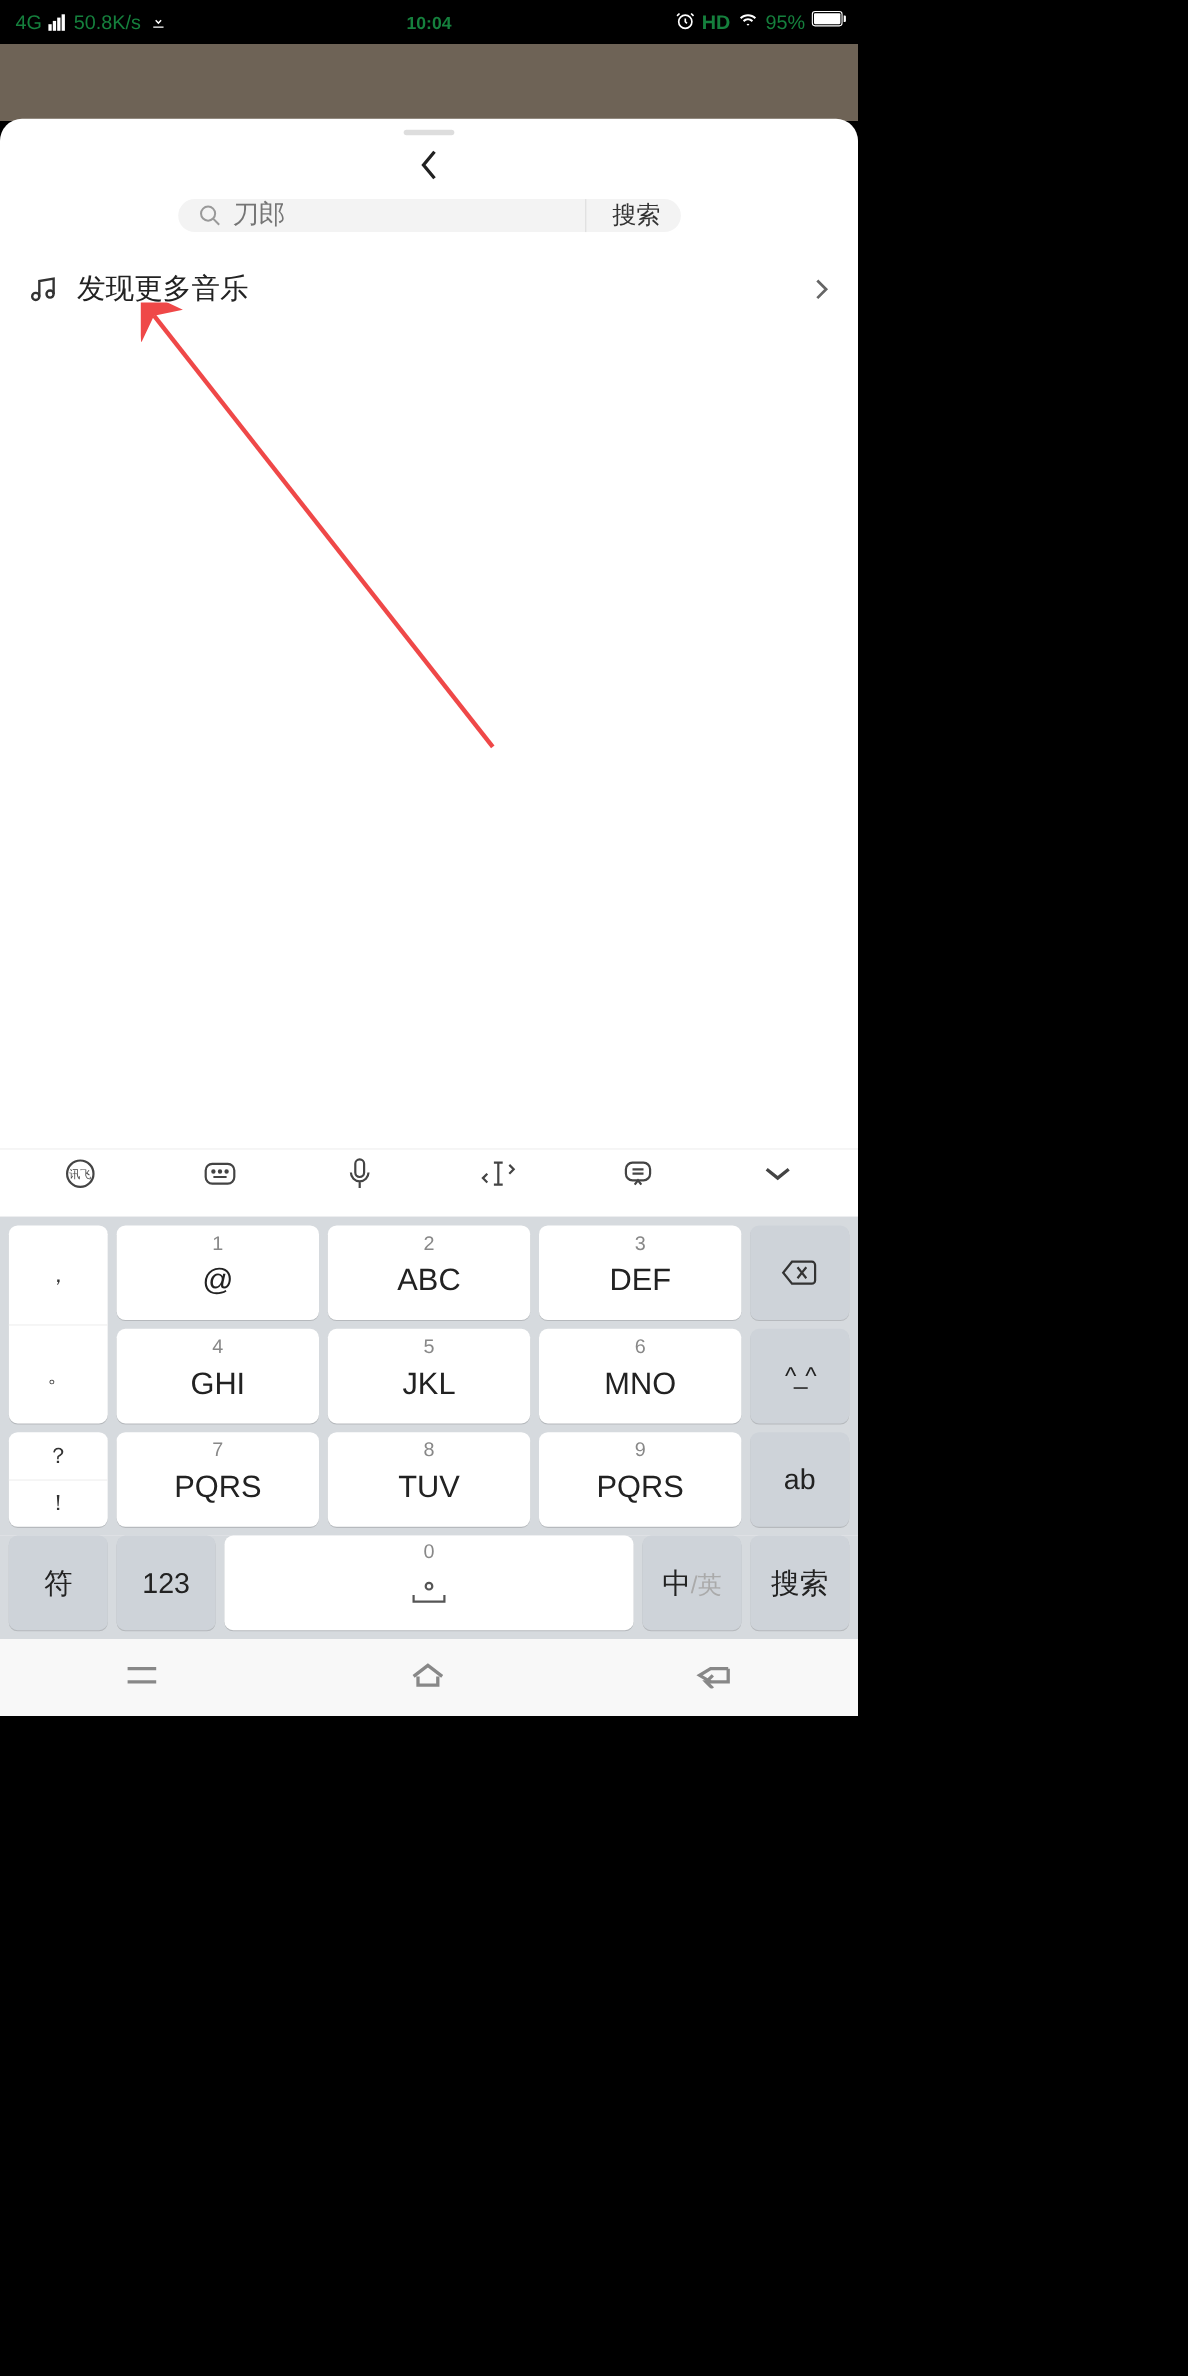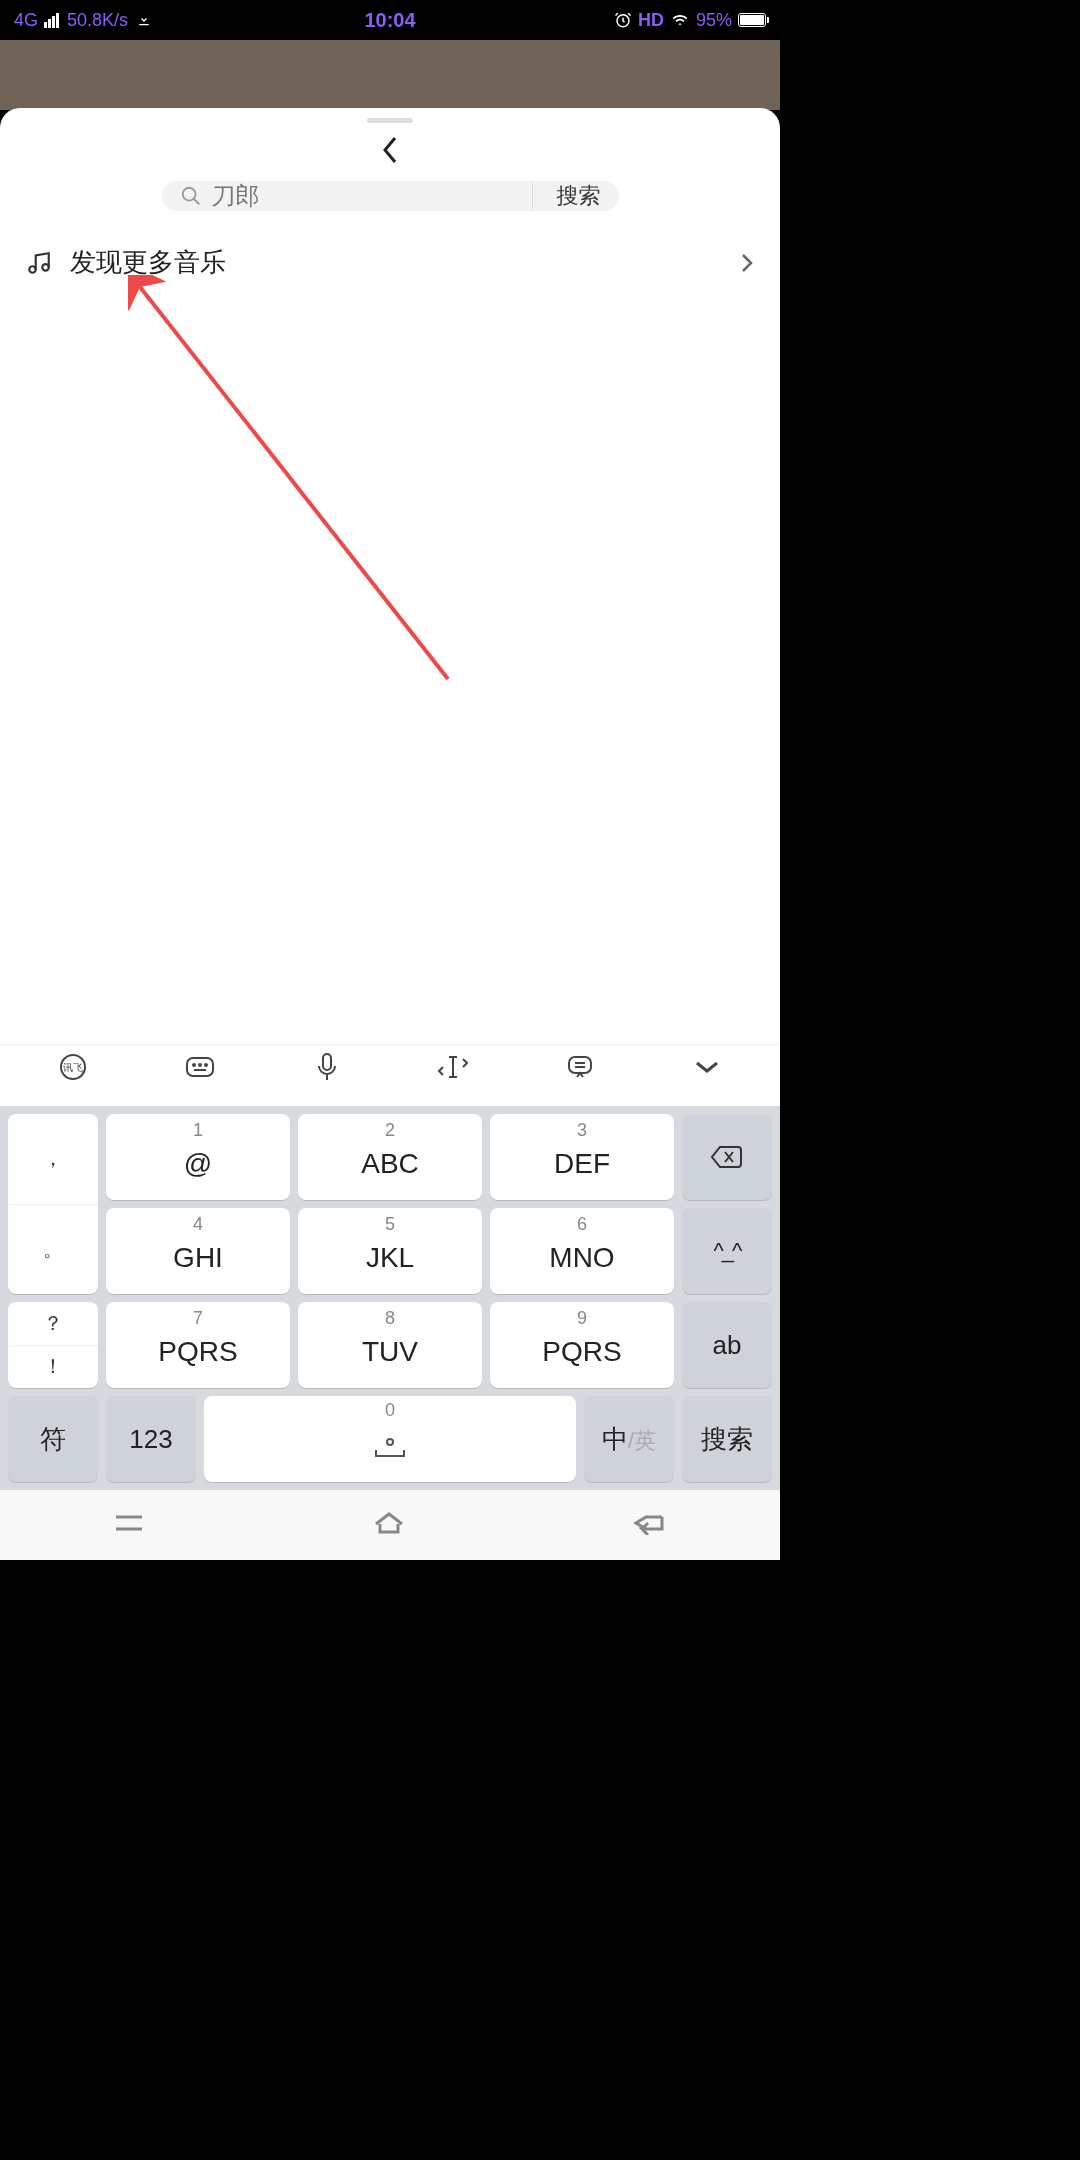--- a/index.html
+++ b/index.html
@@ -7,38 +7,38 @@
   width: 780px;
   height: 1560px;
   font-family: -apple-system, "Helvetica Neue", Arial, sans-serif;
   background: #000;
   overflow: hidden;
   position: relative;
 }
 .status-bar {
   height: 40px;
   background: #000;
-  color: #8b5cf6;
+  color: #15803d;
   display: flex;
   align-items: center;
   padding: 0 14px;
   font-size: 18px;
   font-weight: 500;
   gap: 39px;
 }
 .status-left { display: flex; align-items: center; gap: 4px; flex: 1; }
 .status-center { flex: 0; }
-.status-right { display: flex; align-items: center; gap: 6px; flex: 1; justify-content: flex-end; }
+.status-right { display: flex; align-items: flex-start; gap: 6px; flex: 1; justify-content: flex-end; }
 .signal-bars { display: inline-flex; align-items: flex-end; gap: 1px; margin-left: 2px; }
 .signal-bars span { width: 3px; background: #fff; }
 .signal-bars span:nth-child(1){height:6px}
 .signal-bars span:nth-child(2){height:9px}
 .signal-bars span:nth-child(3){height:12px}
 .signal-bars span:nth-child(4){height:15px}
-.status-time { font-size: 20px; font-weight: 600; }
+.status-time { font-size: 16px; font-weight: 600; }
 .battery-icon { width: 28px; height: 14px; border: 1.5px solid #fff; border-radius: 3px; position: relative; }
 .battery-icon::after { content: ""; position: absolute; right: -4px; top: 3px; width: 2px; height: 6px; background: #fff; border-radius: 0 1px 1px 0; }
 .battery-fill { position: absolute; left: 1px; top: 1px; bottom: 1px; right: 1px; background: #fff; border-radius: 1px; }
 
 .bg-strip {
   height: 70px;
   background: #6e6356;
 }
 
 .sheet {

